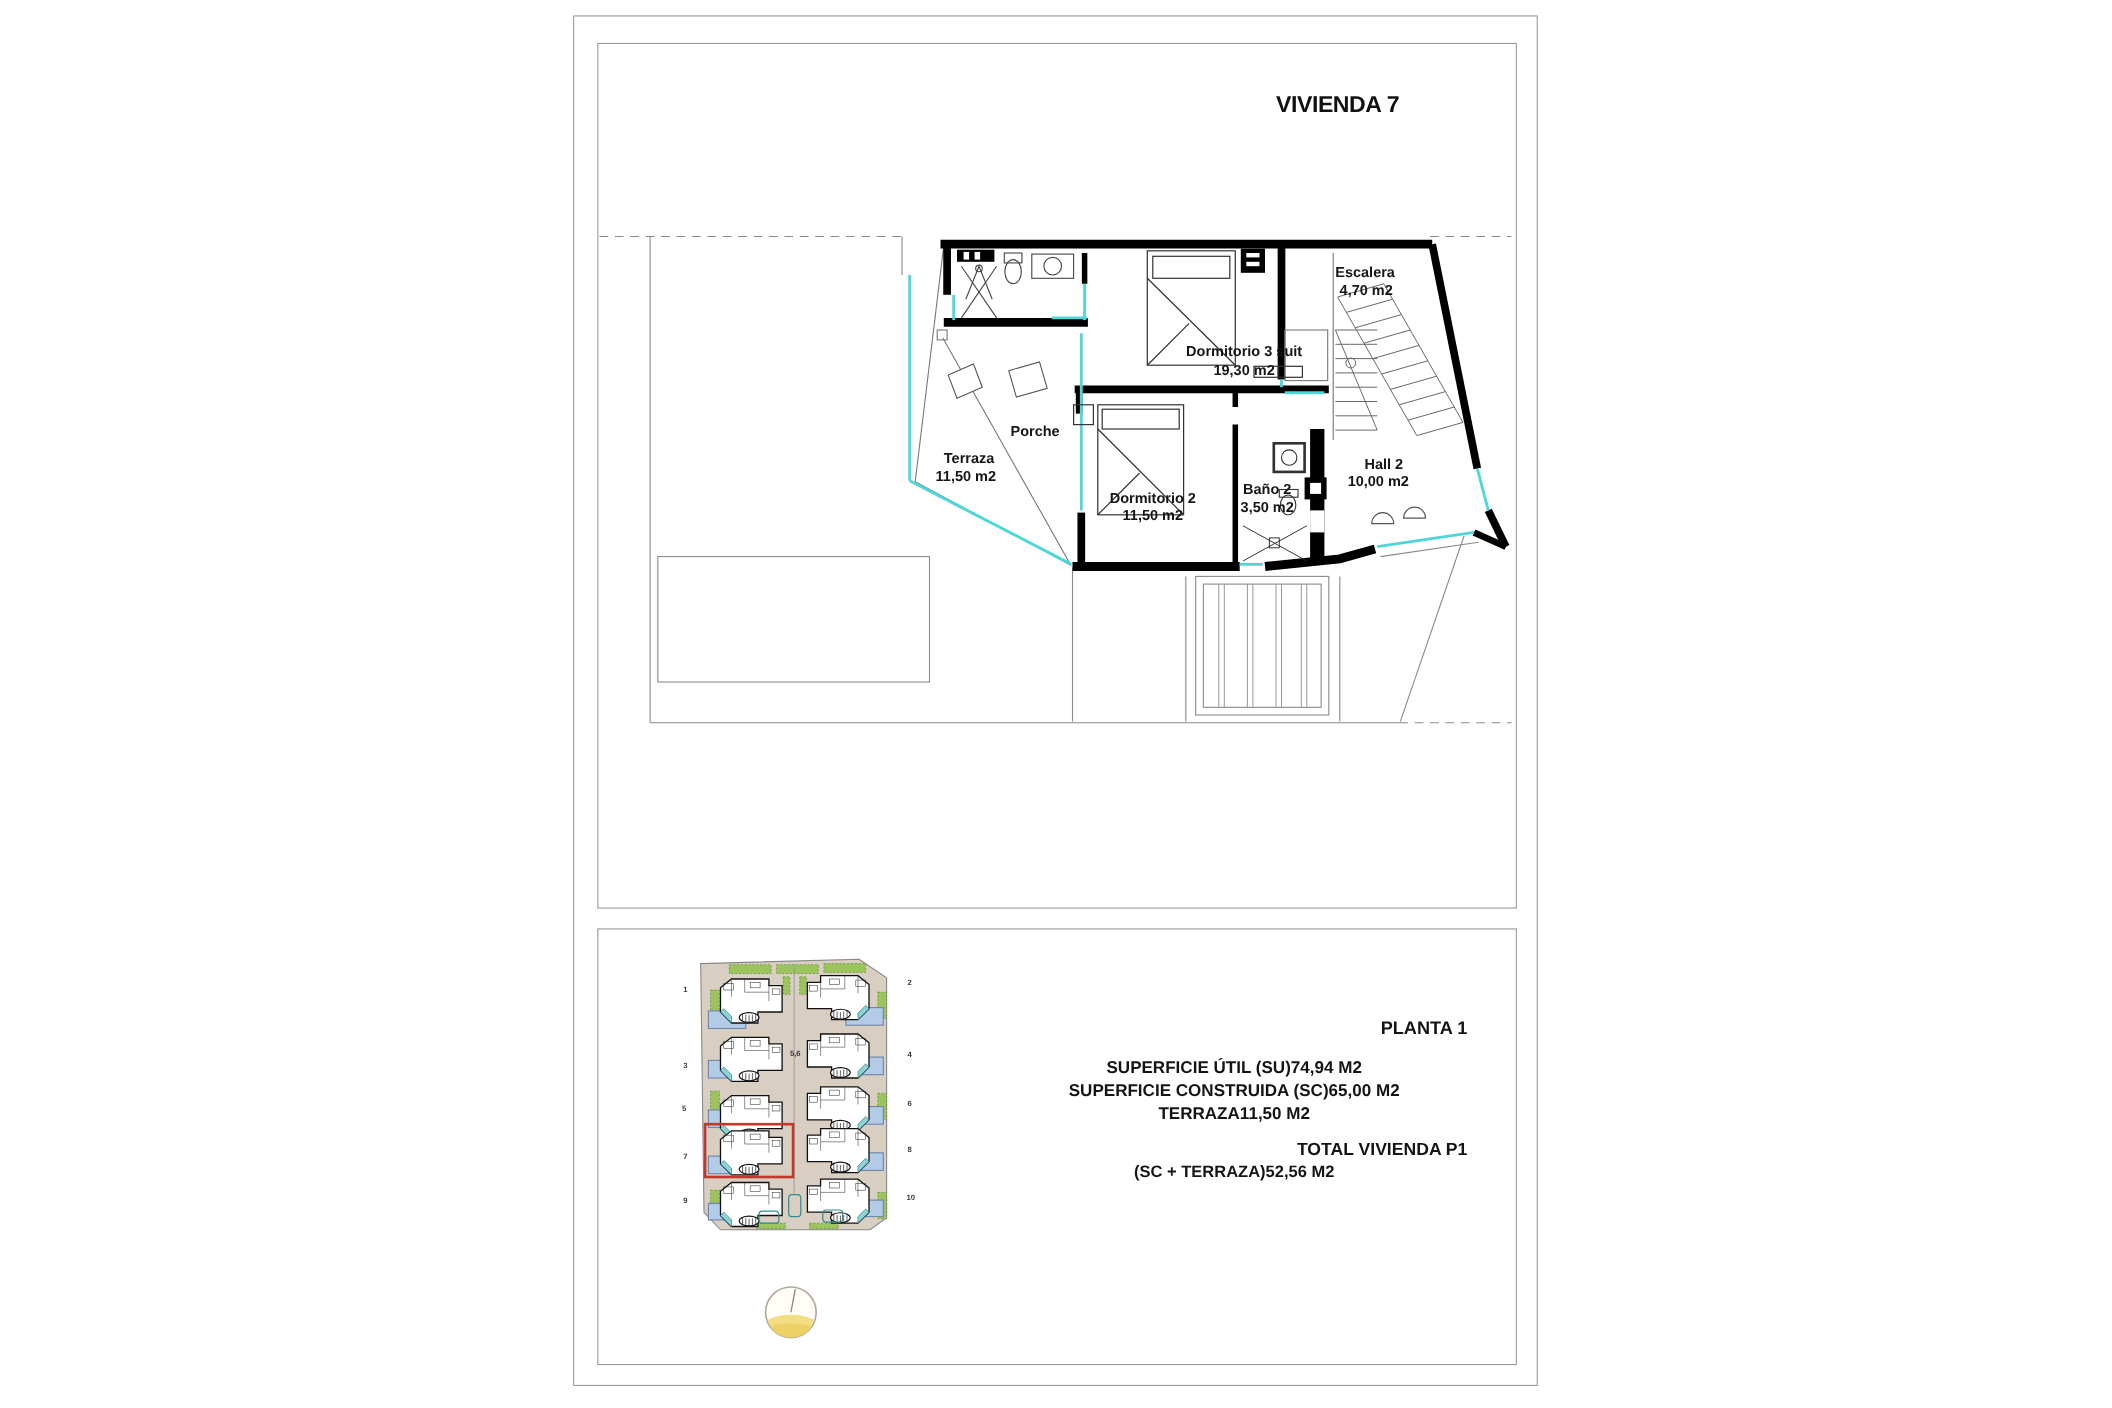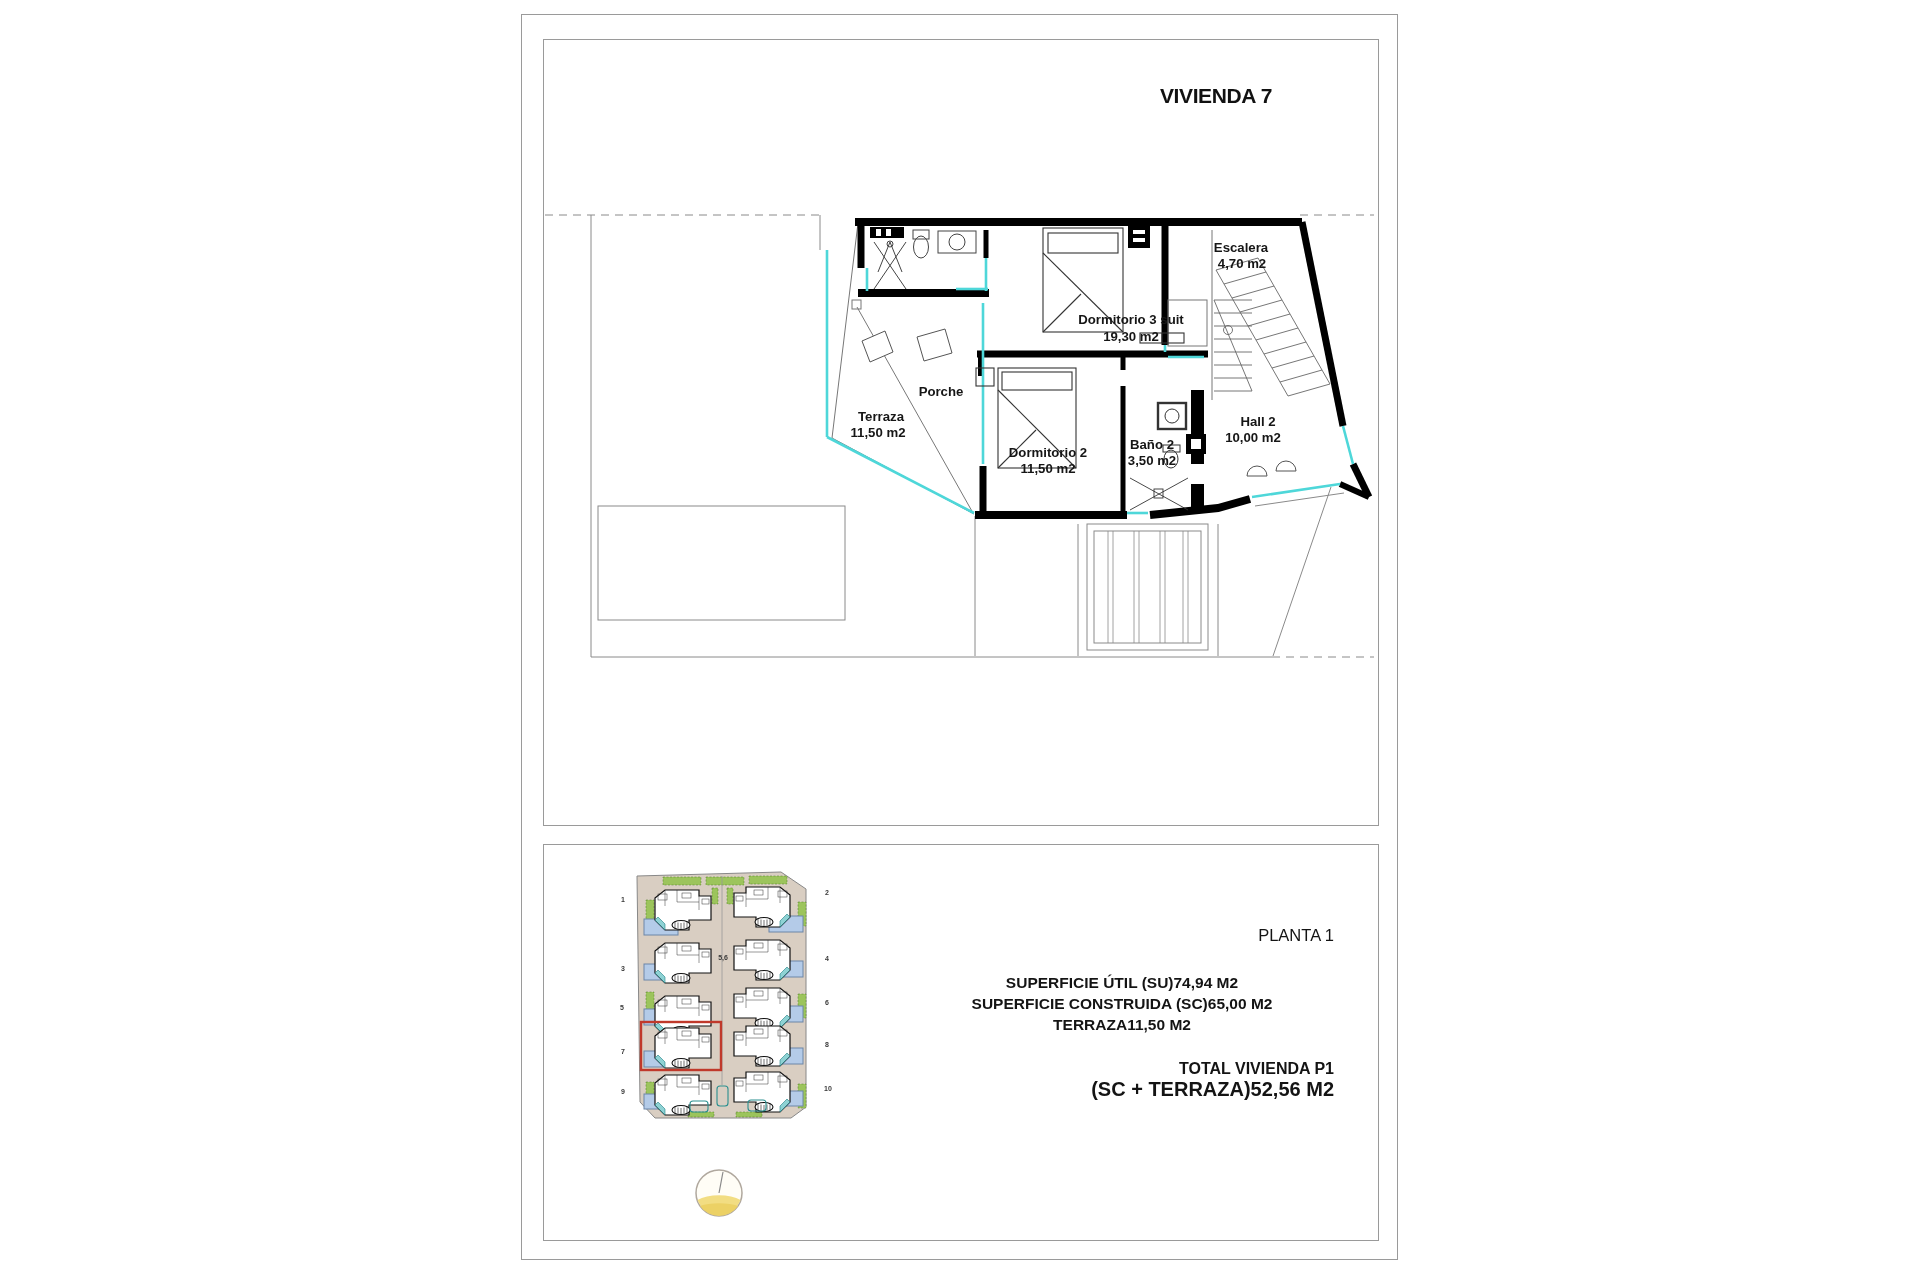--- a/index.html
+++ b/index.html
@@ -8,24 +8,24 @@
   .panel{position:absolute;border:1px solid #9a9a9a;background:#fff;}
   .panel-top{left:543px;top:39px;width:834px;height:785px;}
   .panel-bottom{left:543px;top:844px;width:834px;height:395px;}
   .doc-title{position:absolute;left:1160px;top:84px;font-size:21px;font-weight:700;letter-spacing:-0.4px;color:#111;text-align:center;}
   svg{position:absolute;left:0;top:0;}
   .plan-svg{left:543px;top:39px;}
   .site-svg{left:543px;top:844px;}
   .room-label{font-size:13.2px;font-weight:600;fill:#161616;font-family:"Liberation Sans",sans-serif;}
   .tiny-num{font-size:7px;font-weight:700;fill:#3a3a3a;font-family:"Liberation Sans",sans-serif;}
   .summary{position:absolute;left:910px;top:926px;width:424px;}
-  .floor-label{text-align:right;font-weight:400;font-size:16.5px;margin-bottom:27px;}
+  .floor-label{text-align:right;font-weight:700;font-size:16.5px;margin-bottom:15px;}
   .srow{display:flex;justify-content:center;font-size:15.5px;font-weight:600;line-height:21px;}
-  .total-label{text-align:right;font-weight:700;font-size:16px;margin-top:25px;}
-  .trow{display:flex;justify-content:flex-end;font-size:20px;font-weight:700;line-height:22px;}
+  .total-label{text-align:right;font-weight:700;font-size:16px;margin-top:14px;}
+  .trow{display:flex;justify-content:center;font-size:15px;font-weight:700;line-height:22px;}
 </style>
 </head>
 <body>
 
 <div class="outer-frame"></div>
 <div class="panel panel-top"></div>
 <div class="panel panel-bottom"></div>
 
 <div class="doc-title">VIVIENDA 7</div>
 

